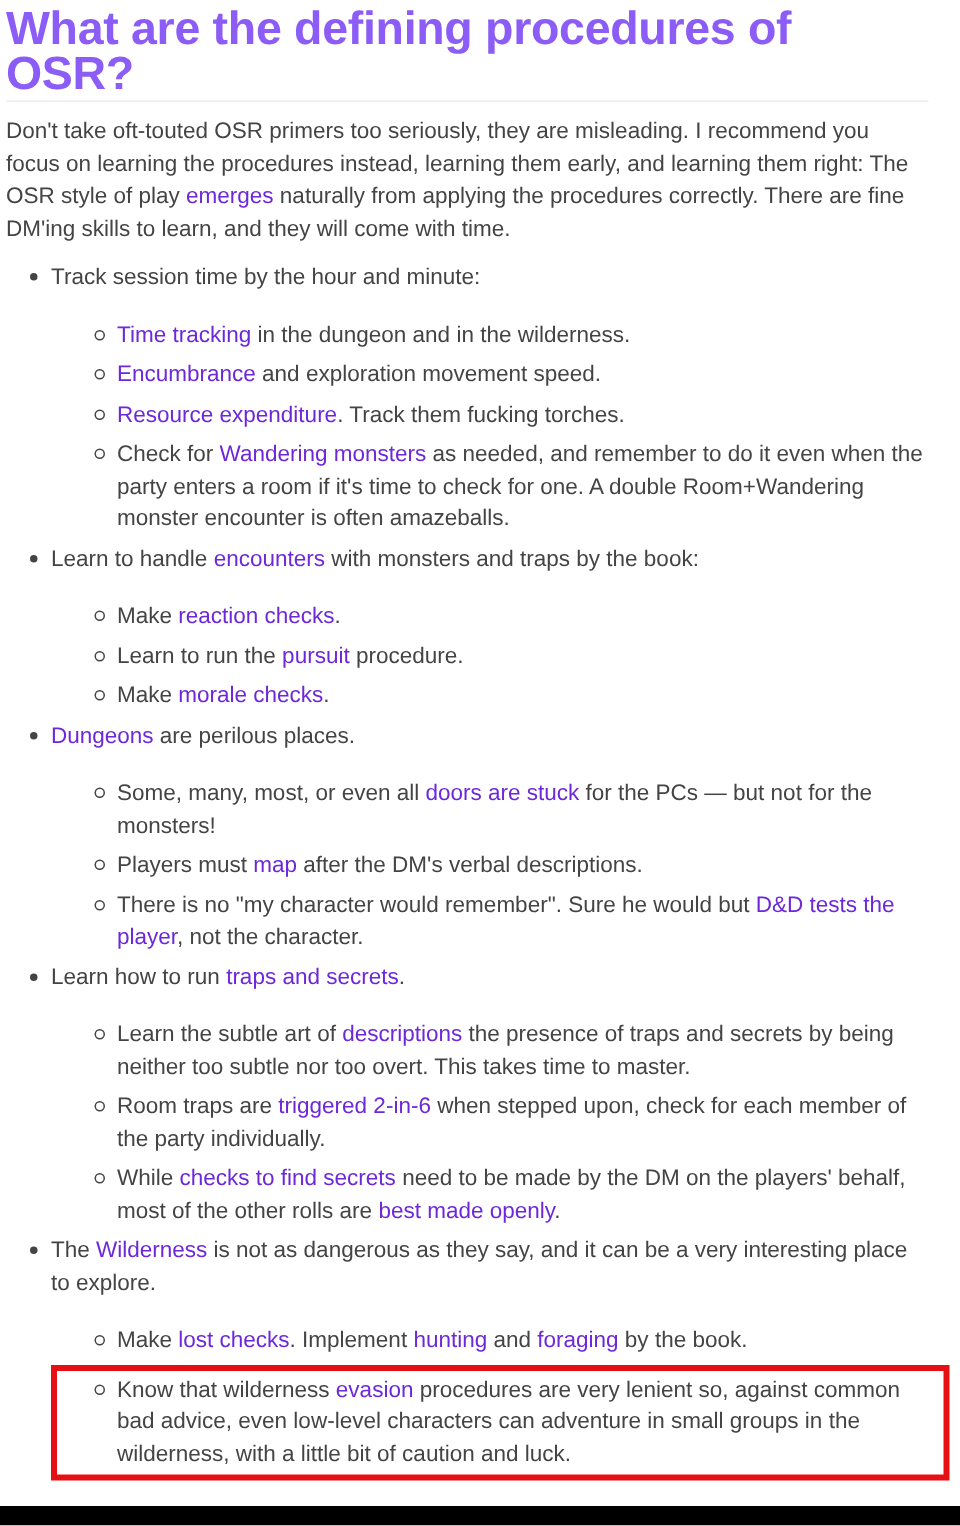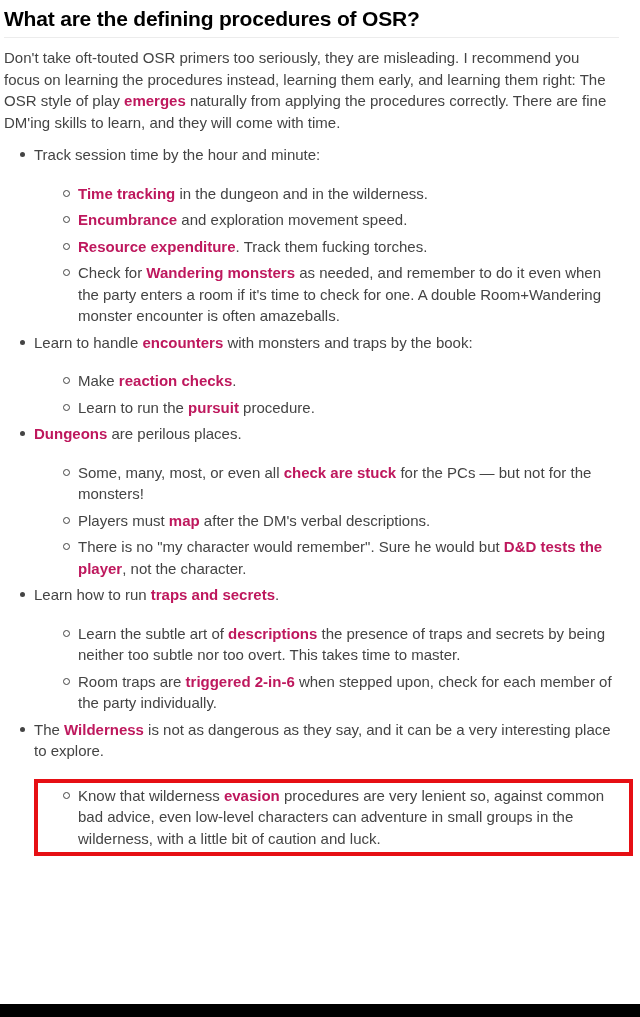--- a/index.html
+++ b/index.html
@@ -5,25 +5,25 @@
   html,body{margin:0;padding:0;}
   body{
     width:640px;height:1017px;position:relative;overflow:hidden;
     background:#ffffff;color:#444444;
     font-family:"Liberation Sans",sans-serif;
     -webkit-font-smoothing:antialiased;
   }
   .page{padding:2px 21px 0 4px;font-size:15px;line-height:21.5px;}
   h1.title{
     margin:0;padding:2px 0 3px;
-    font-size:21px;line-height:30px;font-weight:700;color:#000000;
+    font-size:31px;line-height:30px;font-weight:700;color:#8b5cf6;
     letter-spacing:-0.2px;
     border-bottom:1px solid #ececec;
   }
-  strong{font-weight:700;color:#be185d;}
+  strong{font-weight:400;color:#6d28d9;}
   p.intro{margin:9px 0 11px;}
   ul{list-style:none;margin:0;padding:0;}
   ul.l1 > li{position:relative;padding-left:30px;margin-bottom:5px;}
   ul.l1 > li::before{
     content:"";position:absolute;left:16px;top:8px;
     width:5px;height:5px;border-radius:50%;background:#444444;
   }
   ul.l2{margin-top:17px;}
   ul.l2 > li{position:relative;padding-left:44px;margin-bottom:5px;}
   ul.l2 > li::before{
@@ -48,29 +48,32 @@
   <ul class="l1">
       <li>Track session time by the hour and minute:<ul class="l2">
           <li><strong>Time tracking</strong> in the dungeon and in the wilderness.</li>
           <li><strong>Encumbrance</strong> and exploration movement speed.</li>
           <li><strong>Resource expenditure</strong>. Track them fucking torches.</li>
           <li>Check for <strong>Wandering monsters</strong> as needed, and remember to do it even when the party enters a room if it's time to check for one. A double Room+Wandering monster encounter is often amazeballs.</li>
         </ul></li>
       <li>Learn to handle <strong>encounters</strong> with monsters and traps by the book:<ul class="l2">
           <li>Make <strong>reaction checks</strong>.</li>
           <li>Learn to run the <strong>pursuit</strong> procedure.</li>
+          <li>Make <strong>morale checks</strong>.</li>
         </ul></li>
       <li><strong>Dungeons</strong> are perilous places.<ul class="l2">
-          <li>Some, many, most, or even all <strong>check are stuck</strong> for the PCs — but not for the monsters!</li>
+          <li>Some, many, most, or even all <strong>doors are stuck</strong> for the PCs — but not for the monsters!</li>
           <li>Players must <strong>map</strong> after the DM's verbal descriptions.</li>
           <li>There is no "my character would remember". Sure he would but <strong>D&amp;D tests the player</strong>, not the character.</li>
         </ul></li>
       <li>Learn how to run <strong>traps and secrets</strong>.<ul class="l2">
           <li>Learn the subtle art of <strong>descriptions</strong> the presence of traps and secrets by being neither too subtle nor too overt. This takes time to master.</li>
           <li>Room traps are <strong>triggered 2-in-6</strong> when stepped upon, check for each member of the party individually.</li>
+          <li>While <strong>checks to find secrets</strong> need to be made by the DM on the players' behalf, most of the other rolls are <strong>best made openly</strong>.</li>
         </ul></li>
       <li>The <strong>Wilderness</strong> is not as dangerous as they say, and it can be a very interesting place to explore.<ul class="l2">
+          <li>Make <strong>lost checks</strong>. Implement <strong>hunting</strong> and <strong>foraging</strong> by the book.</li>
           <li class="highlight">Know that wilderness <strong>evasion</strong> procedures are very lenient so, against common bad advice, even low-level characters can adventure in small groups in the wilderness, with a little bit of caution and luck.</li>
         </ul></li>
     </ul>
 </div>
 
 <div class="bottom-bar"></div>
 
 </body></html>

